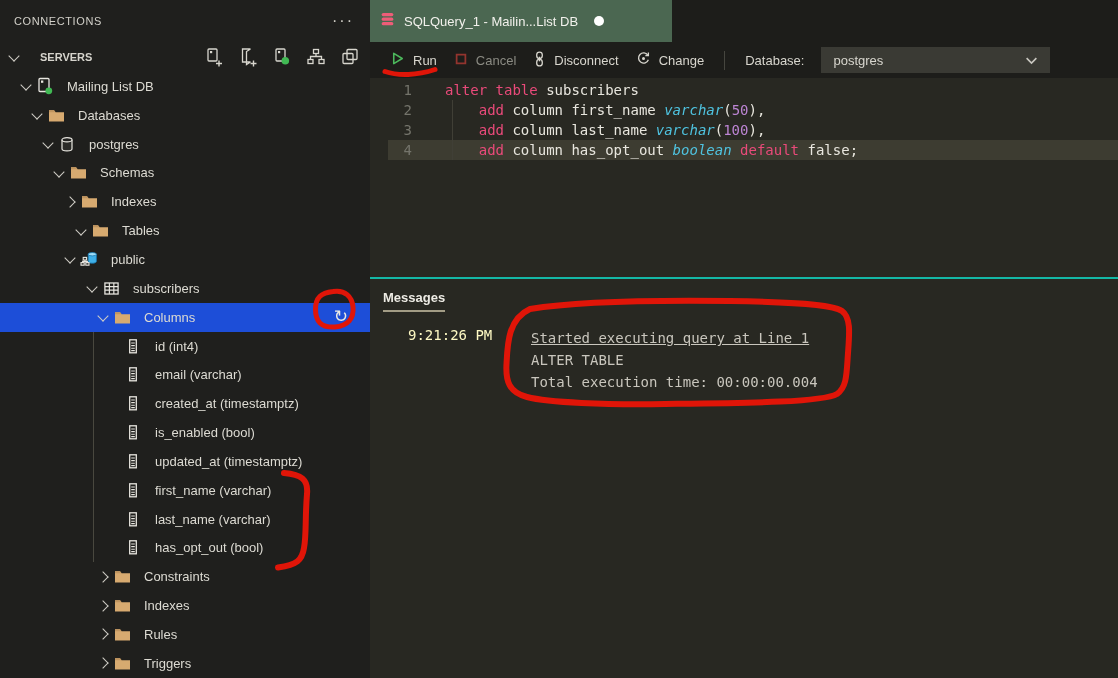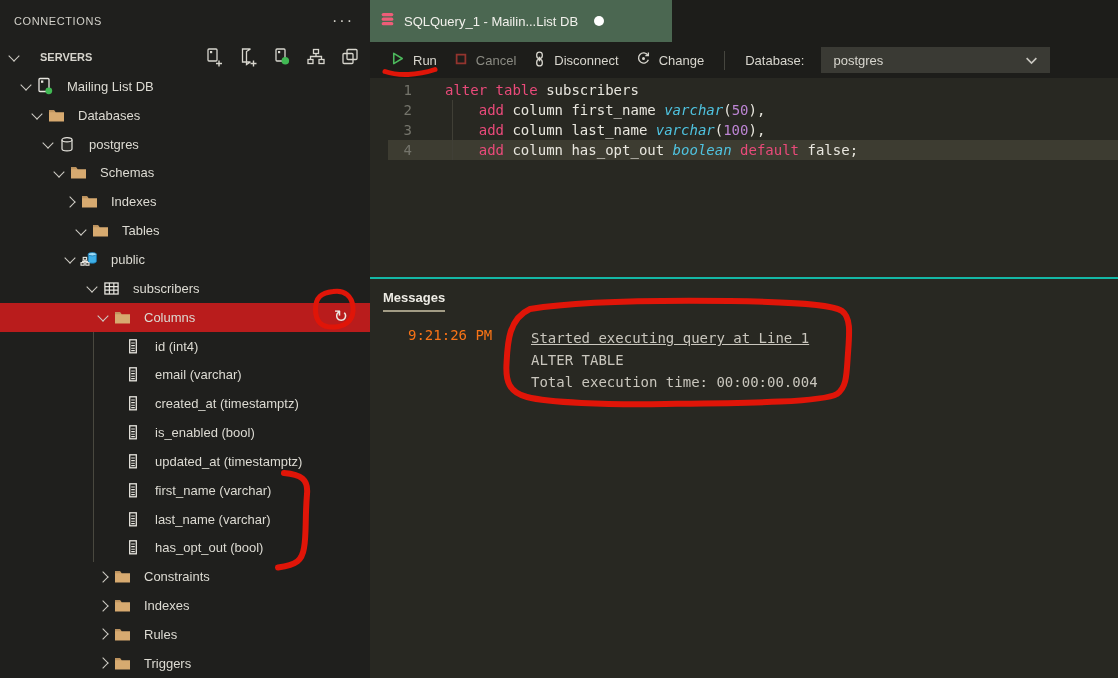--- a/index.html
+++ b/index.html
@@ -12,21 +12,21 @@
                  padding:0 16px 0 14px;}
   .sidebar-title .t{font-size:11px;letter-spacing:.6px;color:#d2d0c9;}
   .sidebar-title .more{color:#cfcdc5;font-size:16px;letter-spacing:2px;cursor:pointer;line-height:10px;}
   .servers-header{height:30px;display:flex;align-items:center;padding:0 10px 0 6px;}
   .servers-header .t{font-size:11px;font-weight:bold;color:#d6d4cd;margin-left:16px;}
   .sh-icons{margin-left:auto;display:flex;gap:14px;align-items:center;}
   .sh-icons span{width:20px;height:20px;display:flex;align-items:center;justify-content:center;}
 
   .tree{position:absolute;top:72px;left:0;right:0;}
   .tree-row{height:28.85px;display:flex;align-items:center;font-size:13px;color:#dddbd3;}
-  .tree-row.selected{background:#b91c1c;}
+  .tree-row.selected{background:#1d4ed8;}
   .chev{width:16px;height:16px;position:relative;flex:none;margin-right:2px;}
   .chev.down::before{content:'';position:absolute;left:4px;top:3px;width:7px;height:7px;
       border-right:1.4px solid #cfcdc6;border-bottom:1.4px solid #cfcdc6;transform:rotate(45deg);}
   .chev.right::before{content:'';position:absolute;left:4px;top:4px;width:7px;height:7px;
       border-right:1.4px solid #cfcdc6;border-bottom:1.4px solid #cfcdc6;transform:rotate(-45deg);}
   .tree-icon{width:18px;height:18px;flex:none;display:flex;align-items:center;justify-content:center;}
   .tree-label{margin-left:13px;white-space:nowrap;}
   .refresh{margin-left:auto;margin-right:22px;color:#eceae4;font-size:17px;line-height:16px;}
   .sb-guide{position:absolute;left:93px;top:332px;height:230px;width:1px;background:#49483f;}
 
@@ -53,21 +53,21 @@
         font-size:14px;line-height:20px;white-space:pre;color:#e8e6de;}
   .tok-kw{color:#ea4a7a;} .tok-ty{color:#4fc3e0;font-style:italic;}
   .tok-nu{color:#bd85d4;} .tok-pl{color:#e8e6de;}
   .code-guide{position:absolute;left:82px;top:22px;width:1px;height:60px;background:#403f36;}
 
   .results{position:absolute;top:277px;left:0;width:748px;height:401px;background:#282822;
            border-top:2px solid #14b8a6;box-sizing:border-box;}
   .messages-tab{display:inline-block;margin:11px 0 0 13px;font-size:13px;font-weight:bold;
                 color:#edebe4;padding-bottom:5px;border-bottom:2px solid #a29c85;}
   .timestamp{position:absolute;left:38px;top:48px;font-family:"DejaVu Sans Mono",monospace;
-             font-size:14px;color:#f97316;}
+             font-size:14px;color:#fef9c3;}
   .msg-lines{position:absolute;left:161px;top:48px;font-family:"DejaVu Sans Mono",monospace;
              font-size:14px;line-height:22px;color:#c9c6bd;}
   .msg-line.link{text-decoration:underline;cursor:pointer;}
 
   .annotations{position:absolute;left:0;top:0;width:1118px;height:678px;pointer-events:none;z-index:9;}
 </style>
 </head>
 <body>
 
 <div class="app">

